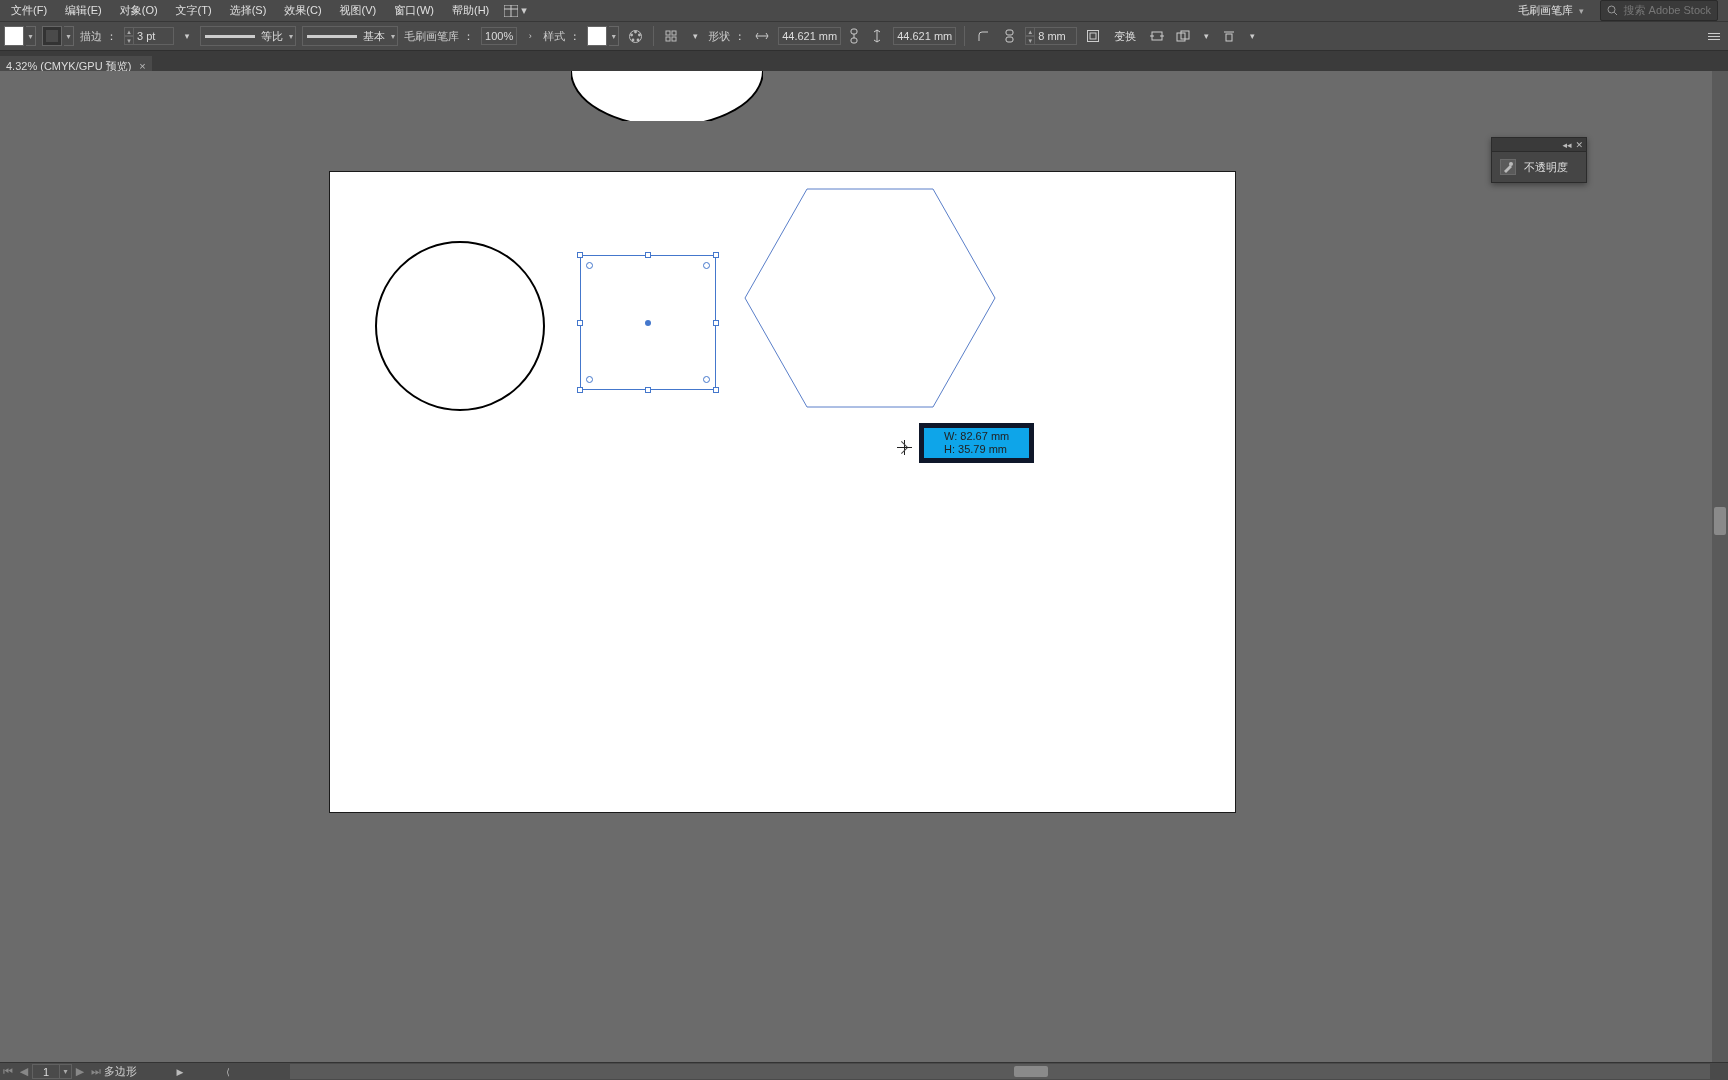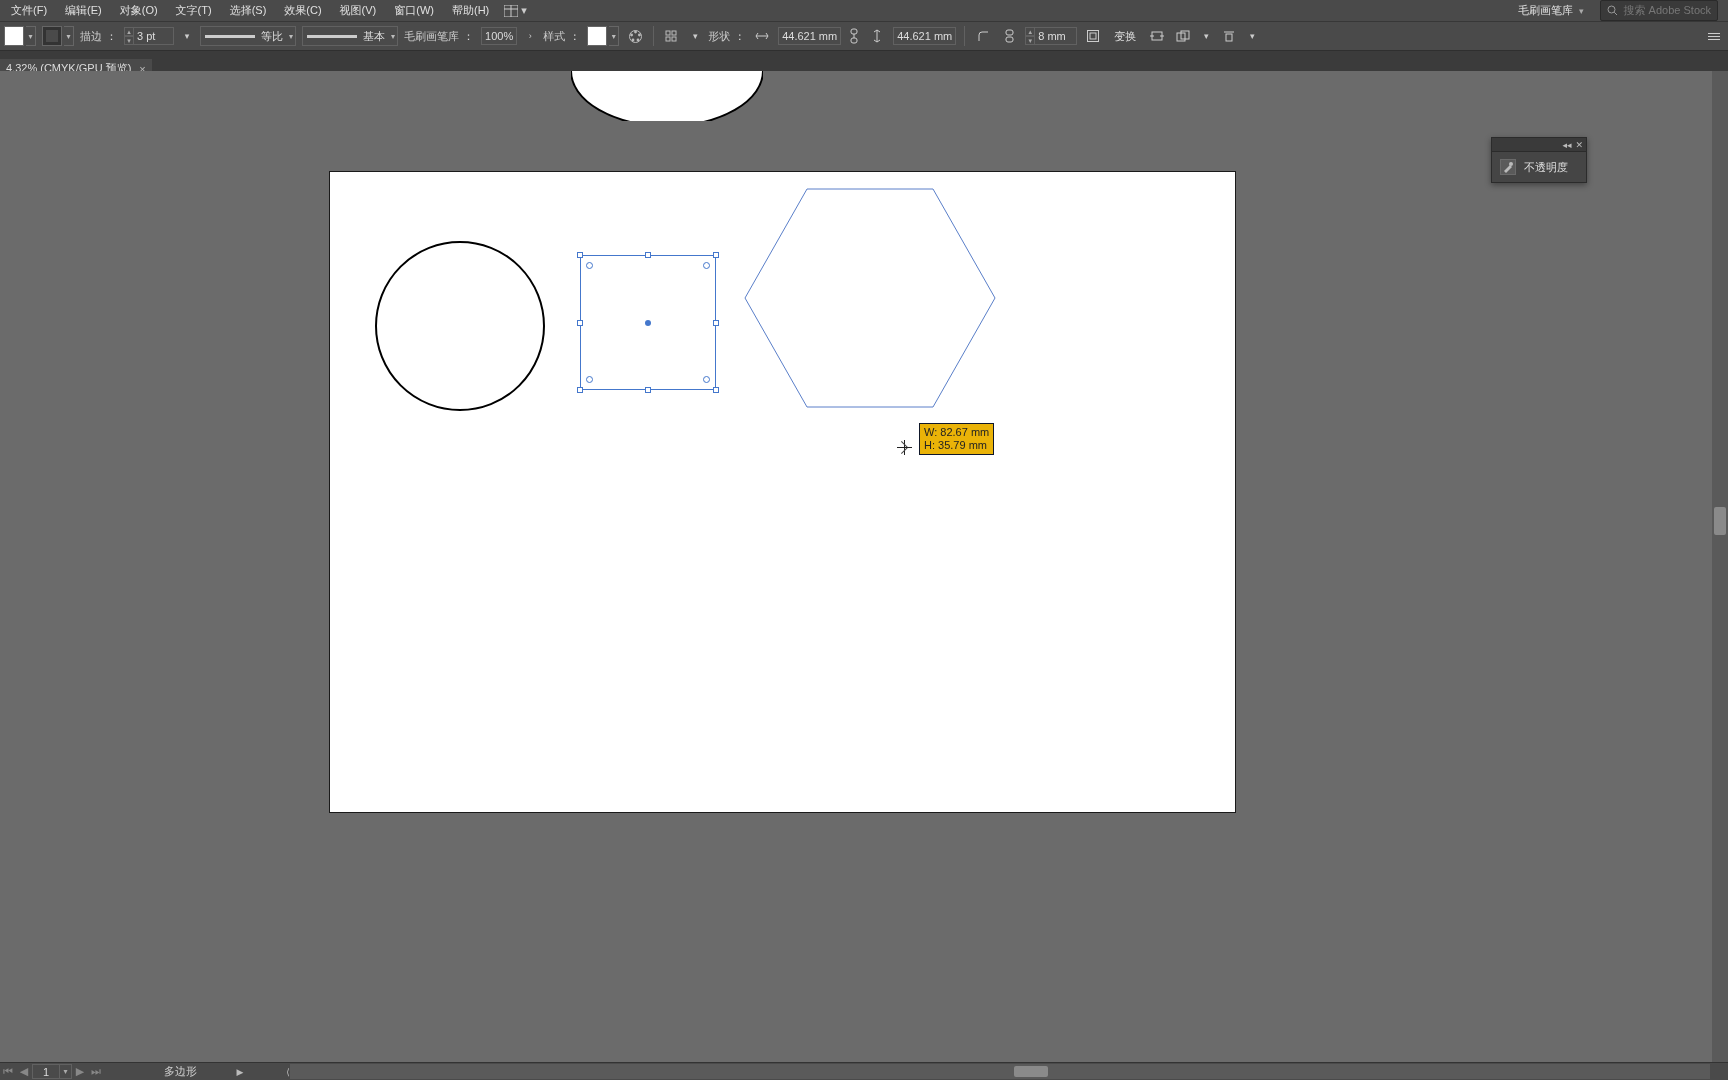--- a/index.html
+++ b/index.html
@@ -38,21 +38,21 @@
 .icbtn svg{display:block}
 .vsep{width:1px;height:20px;background:#616161;margin:0 2px}
 .arrow-more{width:14px;height:20px;display:flex;align-items:center;justify-content:center;font-size:9px;color:#ccc}
 .link-ic{width:14px;height:20px;display:flex;align-items:center;justify-content:center}
 .txtbtn{padding:0 5px;height:20px;display:flex;align-items:center;color:#ddd}
 .farright{margin-left:auto;display:flex;align-items:center;gap:2px}
 .hamb{display:flex;flex-direction:column;gap:2px;padding:4px}
 .hamb span{width:12px;height:1px;background:#ccc}
 
 
-.tabstrip{height:36px;background:#3b3b3b;display:flex;align-items:center;border-bottom:1px solid #a16207}
+.tabstrip{height:36px;background:#3b3b3b;display:flex;align-items:center;border-bottom:6px solid #a16207}
 .doctab{height:20px;display:flex;align-items:center;gap:8px;padding:0 6px;background:#4a4a4a;color:#ddd;font-size:11px}
 .doctab .x{color:#bbb;font-size:11px}
 
 
 .workspace{position:absolute;left:0;right:0;top:71px;bottom:18px;background:#6b6b6b;overflow:hidden}
 .scrollv{position:absolute;right:0;top:0;bottom:0;width:16px;background:#5a5a5a}
 .scrollv .thumb{position:absolute;left:2px;right:2px;top:44%;height:28px;background:#8a8a8a;border-radius:2px}
 
 
 .artboard{position:absolute;left:330px;top:101px;width:905px;height:640px;background:#fff;box-shadow:0 0 0 1px #1a1a1a}
@@ -70,37 +70,37 @@
 .hexagon{position:absolute;left:744px;top:117px;width:252px;height:220px}
 .hexagon svg{width:100%;height:100%;overflow:visible}
 
 .cursor-cross{position:absolute;left:897px;top:369px;width:16px;height:16px;pointer-events:none}
 .cursor-cross::before,.cursor-cross::after{content:"";position:absolute;background:#222}
 .cursor-cross::before{left:7px;top:0;width:1px;height:15px}
 .cursor-cross::after{left:0;top:7px;width:15px;height:1px}
 .cursor-cross .d1{position:absolute;left:3px;top:4px;width:9px;height:1px;background:#444;transform:rotate(45deg)}
 .cursor-cross .d2{position:absolute;left:3px;top:10px;width:9px;height:1px;background:#444;transform:rotate(-45deg)}
 
-.measure-tip{position:absolute;left:919px;top:352px;background:#eab308;border:1px solid #0f172a;padding:2px 4px;font-size:10px;color:#222;line-height:1.2;font-family:Arial}
+.measure-tip{position:absolute;left:919px;top:352px;background:#0ea5e9;border:5px solid #0f172a;padding:2px 20px;font-size:10px;color:#222;line-height:1.2;font-family:Arial}
 .measure-tip div{white-space:nowrap}
 
 
 .panel{position:absolute;right:141px;top:66px;width:96px;background:#454545;border:1px solid #2b2b2b;box-shadow:0 2px 6px rgba(0,0,0,.4)}
 .panel .pbar{height:14px;background:#3a3a3a;border-bottom:1px solid #2b2b2b;display:flex;align-items:center;justify-content:flex-end;gap:4px;padding:0 3px}
 .panel .pbar span{color:#bbb;font-size:9px}
 .panel .prow{height:30px;display:flex;align-items:center;gap:8px;padding:0 8px;color:#ddd}
 .panel .prow .pic{width:16px;height:16px;background:#5a5a5a;border:1px solid #6a6a6a;display:flex;align-items:center;justify-content:center}
 
 
 .status{position:absolute;left:0;right:0;bottom:0;height:18px;background:#4a4a4a;border-top:1px solid #333;display:flex;align-items:center;font-size:11px;color:#ccc}
 .status .navfirst,.status .navprev,.status .navnext,.status .navlast{width:16px;height:16px;display:flex;align-items:center;justify-content:center;color:#888}
 .status .pgbox{display:flex;align-items:center;border:1px solid #616161;height:15px}
 .status .pgbox input{width:26px;height:13px;background:#4a4a4a;border:none;color:#ddd;text-align:center;font-size:11px;outline:none}
 .status .pgbox .caret{width:12px;display:flex;align-items:center;justify-content:center;font-size:8px;color:#aaa;border-left:1px solid #616161;height:13px}
-.status .tool{margin-left:60px;color:#d0d0d0}
+.status .tool{color:#d0d0d0}
 .status .sseg{margin-left:38px;width:10px;height:14px;display:flex;align-items:center;justify-content:center;color:#bbb;font-size:9px}
 .status .hscroll{position:absolute;left:290px;right:18px;bottom:1px;height:15px;background:#5a5a5a}
 .status .hscroll .thumb{position:absolute;top:2px;bottom:2px;left:51%;width:34px;background:#8a8a8a;border-radius:2px}
 </style>
 </head>
 <body>
 
 <div class="menubar">
   <div class="left">
     <span class="mi">文件(F)</span>

